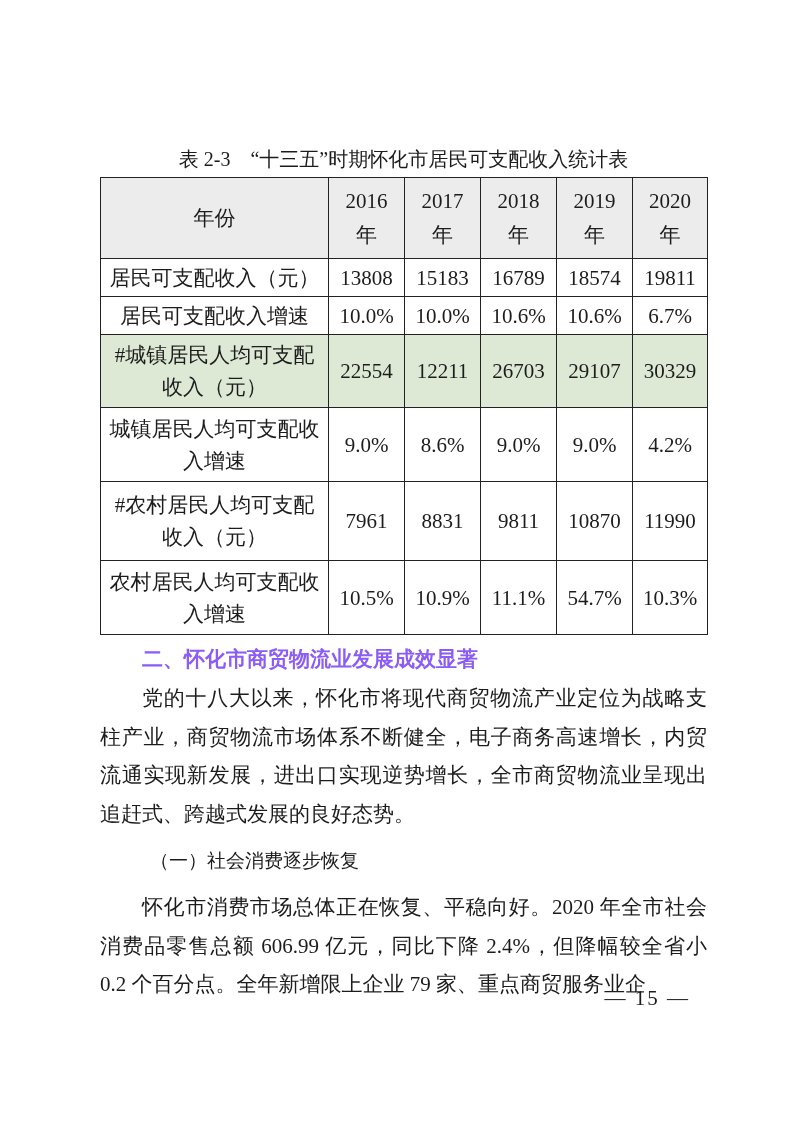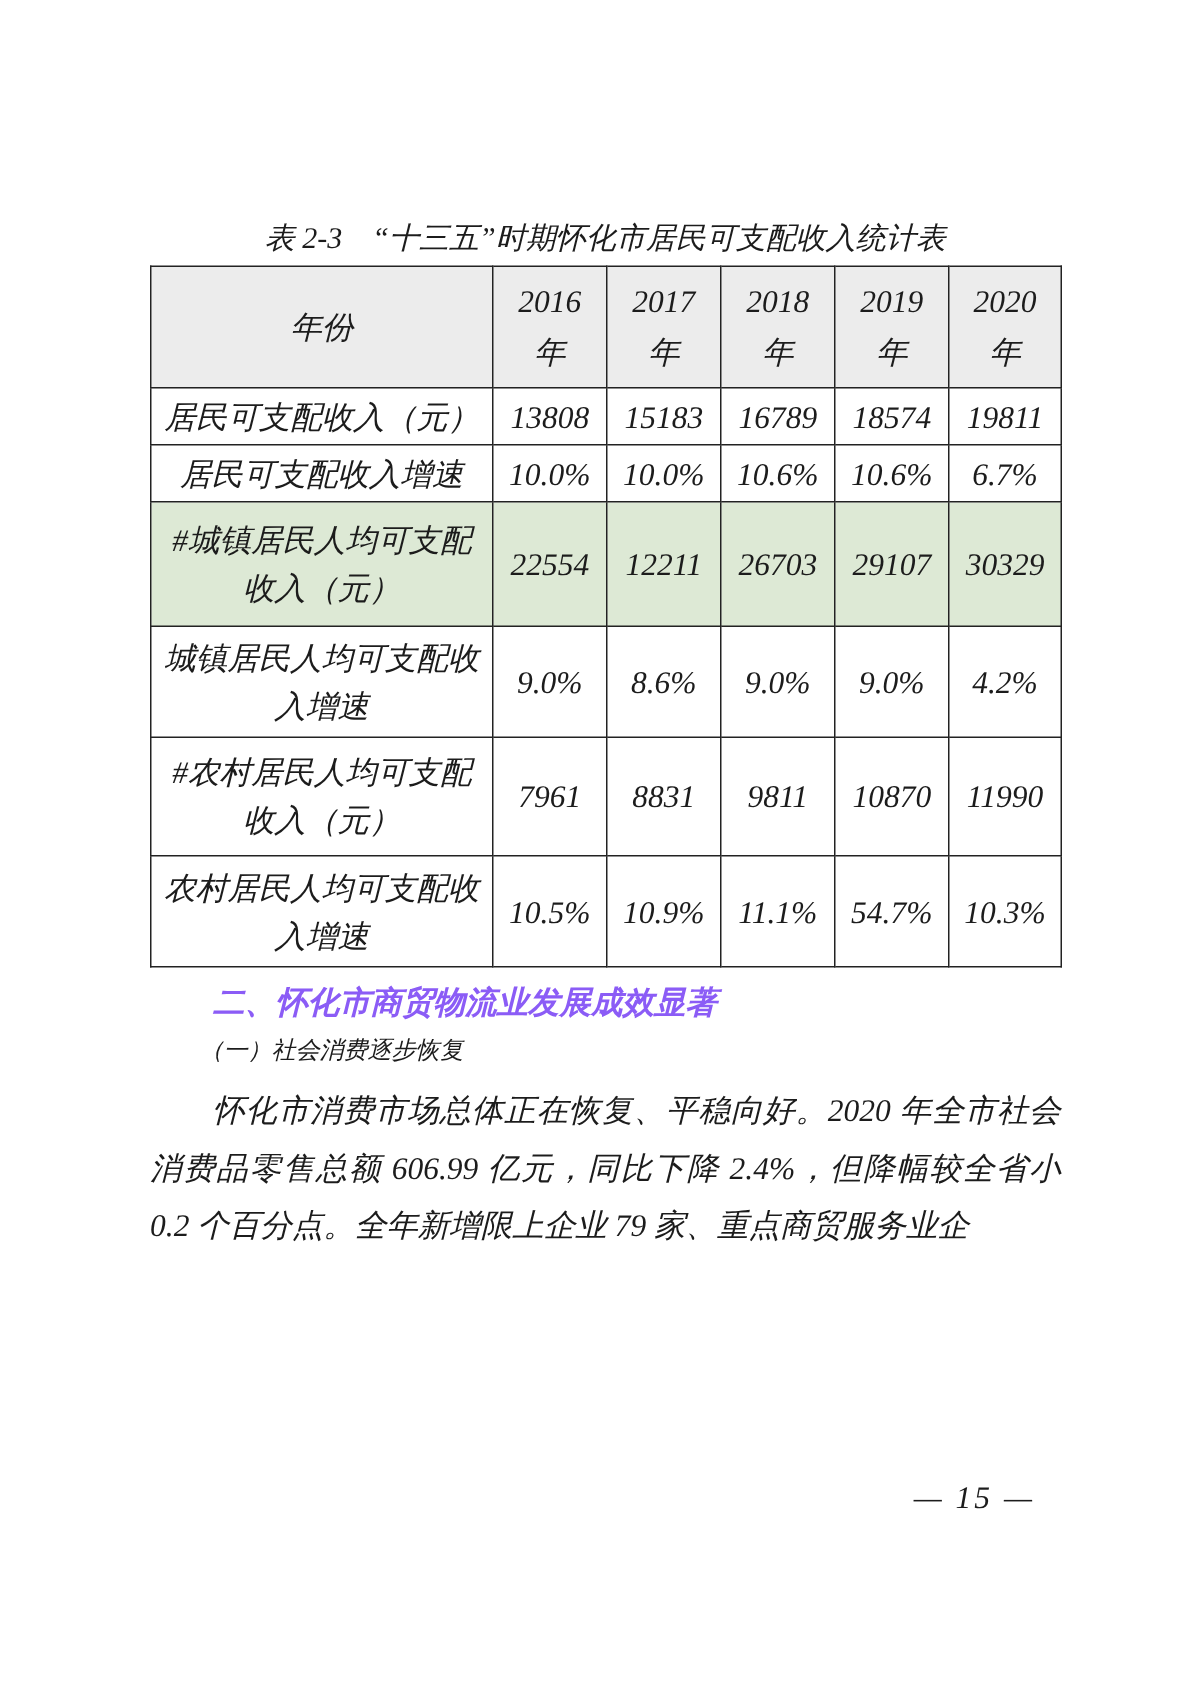--- a/index.html
+++ b/index.html
@@ -10,21 +10,20 @@
     --border: #222222;
   }
   .page {
     position: relative;
     width: 793px;
     height: 1122px;
     background: #ffffff;
     overflow: hidden;
     font-family: "Liberation Serif", "DejaVu Serif", serif;
     color: var(--text);
-    font-style: italic;
   }
   .content {
     position: absolute;
     left: 100px;
     top: 0;
     width: 607px;
     padding-top: 146px;
   }
   .table-title {
     text-align: center;
@@ -44,21 +43,21 @@
     vertical-align: middle;
     font-size: 21px;
     padding: 0;
     white-space: pre-line;
     line-height: 32px;
   }
   tr.header-row td { background: var(--header-bg); line-height: 34px; }
   tr.header-row { height: 81px; }
   td.corner { vertical-align: bottom; padding-bottom: 4px; }
   tr.r1, tr.r2 { height: 38px; }
-  tr.r3 { height: 83px; }
+  tr.r3 { height: 73px; }
   tr.r4 { height: 74px; }
   tr.r5 { height: 79px; }
   tr.r6 { height: 74px; }
   tr.highlight td { background: var(--highlight-bg); }
   .section-heading {
     margin: 9px 0 0 0;
     font-family: "Liberation Sans", "DejaVu Sans", sans-serif;
     font-weight: bold;
     font-size: 21px;
     line-height: 30px;
@@ -66,22 +65,22 @@
     color: #8b5cf6;
   }
   .body-para {
     margin: 5px 0 0 0;
     font-size: 21px;
     line-height: 38.5px;
     text-align: justify;
     text-indent: 2em;
   }
   .sub-heading {
-    margin: 1px;
-    font-size: 16px;
+    margin: 12px;
+    font-size: 19px;
     line-height: 31px;
     text-indent: 2em;
   }
   .page-number {
     position: absolute;
     top: 986px;
     right: 103px;
     font-size: 21px;
     letter-spacing: 2px;
   }
@@ -167,20 +166,21 @@
           <td>10.9%</td>
           <td>11.1%</td>
           <td>54.7%</td>
           <td>10.3%</td>
         </tr>
       </tbody>
     </table>
 
     <h2 class="section-heading">二、怀化市商贸物流业发展成效显著</h2>
 
+    <p class="body-para">党的十八大以来，怀化市将现代商贸物流产业定位为战略支柱产业，商贸物流市场体系不断健全，电子商务高速增长，内贸流通实现新发展，进出口实现逆势增长，全市商贸物流业呈现出追赶式、跨越式发展的良好态势。</p>
 
     <p class="sub-heading">（一）社会消费逐步恢复</p>
 
     <p class="body-para">怀化市消费市场总体正在恢复、平稳向好。2020 年全市社会消费品零售总额 606.99 亿元，同比下降 2.4%，但降幅较全省小 0.2 个百分点。全年新增限上企业 79 家、重点商贸服务业企</p>
 
   </div>
 
   <div class="page-number">— 15 —</div>
 </div>
 

